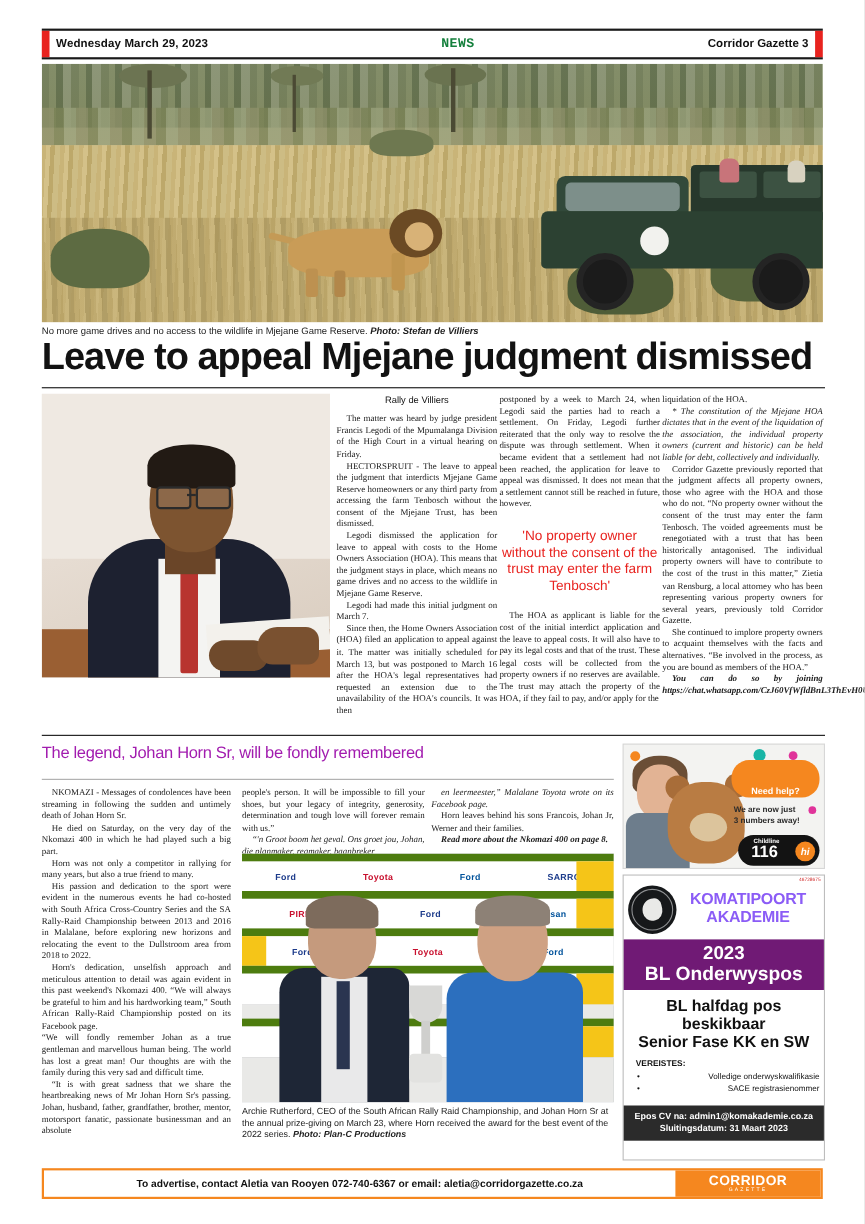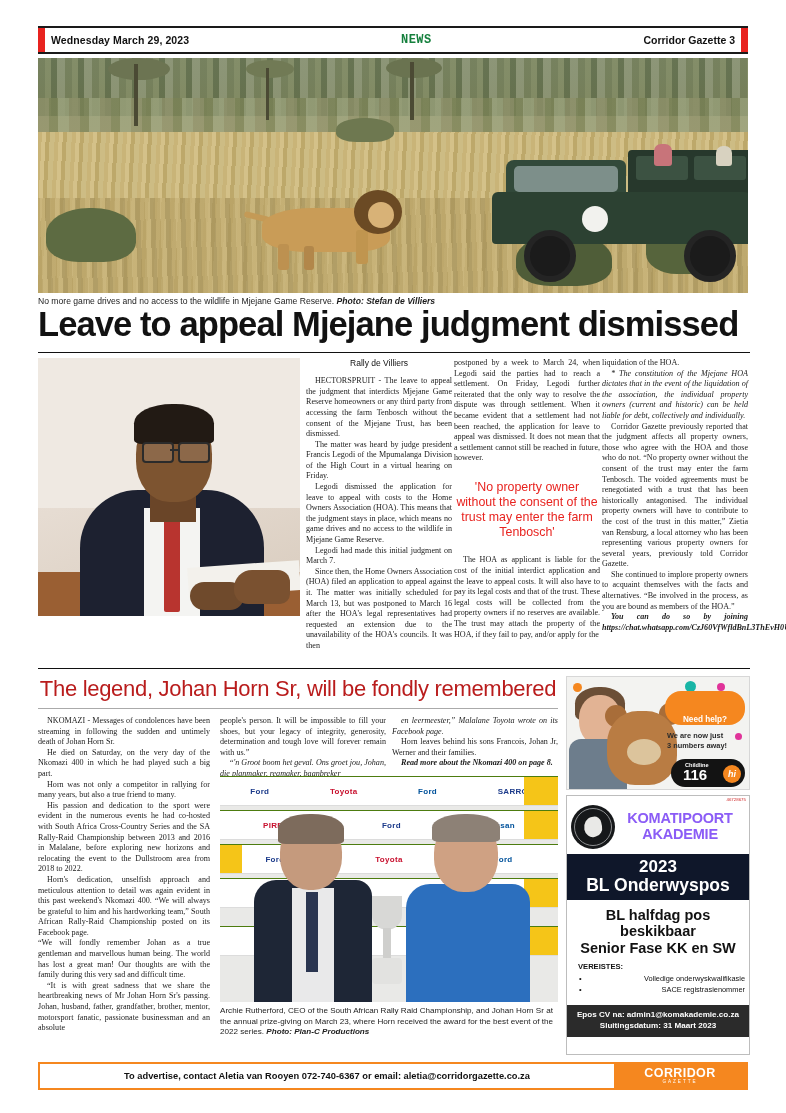--- a/index.html
+++ b/index.html
@@ -109,31 +109,31 @@
 
   .portrait-cap{position:absolute;left:38px;top:620px;width:262px;
                 font-family:"Liberation Sans",sans-serif;font-size:8.3px;color:#1c1c1c;line-height:1.28;}
   .portrait-cap i{font-style:italic;font-weight:bold;}
 
   
   .rule2{position:absolute;left:38px;top:668px;width:712px;height:1px;background:#111;}
 
   
   .head2{position:absolute;left:38px;top:676px;width:520px;
-         font-family:"Liberation Sans",sans-serif;font-weight:normal;font-size:22px;
-         color:#b91c1c;letter-spacing:-.3px;text-align:center;}
+         font-family:"Liberation Sans",sans-serif;font-weight:normal;font-size:15px;
+         color:#a21caf;letter-spacing:-.3px;}
   .rule3{position:absolute;left:38px;top:708px;width:520px;height:1px;background:#aaa;}
   .s2c1{left:38px;top:716px;width:172px;}
   .s2c2{left:220px;top:716px;width:166px;}
   .s2c3{left:392px;top:716px;width:166px;}
 
   
   .photo2{position:absolute;left:220px;top:776px;width:338px;height:226px;overflow:hidden;background:#b8bcc0;}
   .backdrop{position:absolute;inset:0;background:#e9e9e7;}
-  .bd-row{position:absolute;left:0;width:100%;height:28px;background:#fff;border-top:1px solid #4d7c0f;border-bottom:1px solid #dcdcdc;
+  .bd-row{position:absolute;left:0;width:100%;height:28px;background:#fff;border-top:7px solid #4d7c0f;border-bottom:1px solid #dcdcdc;
           display:flex;align-items:center;justify-content:space-around;}
   .bd-chip{font-family:"Liberation Sans",sans-serif;font-weight:bold;font-size:8px;color:#1b3a8a;letter-spacing:.3px;}
   .bd-chip.red{color:#c8102e;}
   .bd-chip.blue{color:#00529b;}
   .bd-yellow{position:absolute;right:0;top:0;width:34px;height:100%;background:#f5c518;}
   .bd-yellow2{position:absolute;left:0;top:0;width:22px;height:100%;background:#f5c518;}
   .m1-body{position:absolute;left:34px;top:104px;width:118px;height:122px;background:#1e2636;border-radius:22px 16px 0 0;}
   .m1-shirt{position:absolute;left:72px;top:112px;width:42px;height:114px;background:#e9e9ea;}
   .m1-tie{position:absolute;left:86px;top:116px;width:12px;height:80px;background:#2a3550;}
   .m1-head{position:absolute;left:60px;top:44px;width:62px;height:70px;background:#c59a7d;border-radius:46%;}
@@ -176,21 +176,21 @@
          display:flex;align-items:center;justify-content:center;}
 
   .ad2{position:absolute;left:566px;top:795px;width:182px;height:258px;border:1px solid #bdbdbd;background:#fff;}
   .ad2-code{position:absolute;right:3px;top:1px;font-family:"Liberation Sans",sans-serif;font-size:4.4px;color:#cf2727;}
   .ad2-top{position:relative;height:58px;display:flex;align-items:center;padding:3px 4px 0 4px;box-sizing:border-box;}
   .crest{width:44px;height:44px;border-radius:50%;background:#16181a;flex:0 0 auto;position:relative;overflow:hidden;}
   .crest-ring{position:absolute;inset:3px;border:1px solid #8d8f91;border-radius:50%;}
   .crest-bird{position:absolute;left:13px;top:12px;width:18px;height:20px;background:#e9e9e7;border-radius:60% 40% 50% 50%;transform:rotate(-12deg);}
   .ad2-name{flex:1;text-align:center;font-family:"Liberation Sans",sans-serif;font-weight:bold;
             font-size:14.5px;color:#8b5cf6;line-height:1.05;letter-spacing:-.2px;}
-  .ad2-band{background:#0f172a;color:#fff;text-align:center;padding:4px 0 6px 0;}
+  .ad2-band{background:#701a75;color:#fff;text-align:center;padding:4px 0 6px 0;}
   .ad2-year{font-family:"Liberation Sans",sans-serif;font-weight:bold;font-size:17px;line-height:1.05;}
   .ad2-post{font-family:"Liberation Sans",sans-serif;font-weight:bold;font-size:17.5px;line-height:1.05;}
   .ad2-mid{text-align:center;padding:7px 4px 4px 4px;}
   .ad2-l1{font-family:"Liberation Sans",sans-serif;font-weight:bold;font-size:14.5px;color:#111;line-height:1.12;}
   .ad2-req-h{font-family:"Liberation Sans",sans-serif;font-weight:bold;font-size:7.6px;color:#111;
              text-align:left;padding:6px 0 2px 7px;}
   .ad2-li{font-family:"Liberation Sans",sans-serif;font-size:7.4px;color:#111;padding:1px 0 1px 20px;position:relative;text-align:right;}
   .ad2-li:before{content:"•";position:absolute;left:8px;}
   .ad2-foot{background:#2b2b2b;color:#fff;text-align:center;padding:4px 2px 5px 2px;margin-top:6px;}
   .ad2-foot div{font-family:"Liberation Sans",sans-serif;font-weight:bold;font-size:8.1px;line-height:1.4;}
@@ -275,22 +275,22 @@
     <div class="p-glass-l"></div>
     <div class="p-glass-r"></div>
     <div class="p-bridge"></div>
     <div class="p-paper"></div>
     <div class="p-hand2"></div>
     <div class="p-hand"></div>
   </div>
 
   <div class="col s1c1">
     <div class="byline">Rally de Villiers</div>
+    <p>The matter was heard by judge president Francis Legodi of the Mpumalanga Division of the High Court in a virtual hearing on Friday.</p>
     <p>HECTORSPRUIT - The leave to appeal the judgment that interdicts Mjejane Game Reserve homeowners or any third party from accessing the farm Tenbosch without the consent of the Mjejane Trust, has been dismissed.</p>
-    <p>The matter was heard by judge president Francis Legodi of the Mpumalanga Division of the High Court in a virtual hearing on Friday.</p>
     <p>Legodi dismissed the application for leave to appeal with costs to the Home Owners Association (HOA). This means that the judgment stays in place, which means no game drives and no access to the wildlife in Mjejane Game Reserve.</p>
     <p>Legodi had made this initial judgment on March 7.</p>
     <p>Since then, the Home Owners Association (HOA) filed an application to appeal against it. The matter was initially scheduled for March 13, but was postponed to March 16 after the HOA's legal representatives had requested an extension due to the unavailability of the HOA's councils. It was then</p>
   </div>
 
   <div class="col s1c2">
     <p class="noind">postponed by a week to March 24, when Legodi said the parties had to reach a settlement. On Friday, Legodi further reiterated that the only way to resolve the dispute was through settlement. When it became evident that a settlement had not been reached, the application for leave to appeal was dismissed. It does not mean that a settlement cannot still be reached in future, however.</p>
     <div class="pullquote">'No property owner without the consent of the trust may enter the farm Tenbosch'</div>
     <p>The HOA as applicant is liable for the cost of the initial interdict application and the leave to appeal costs. It will also have to pay its legal costs and that of the trust. These legal costs will be collected from the property owners if no reserves are available. The trust may attach the property of the HOA, if they fail to pay, and/or apply for the</p>
   </div>

